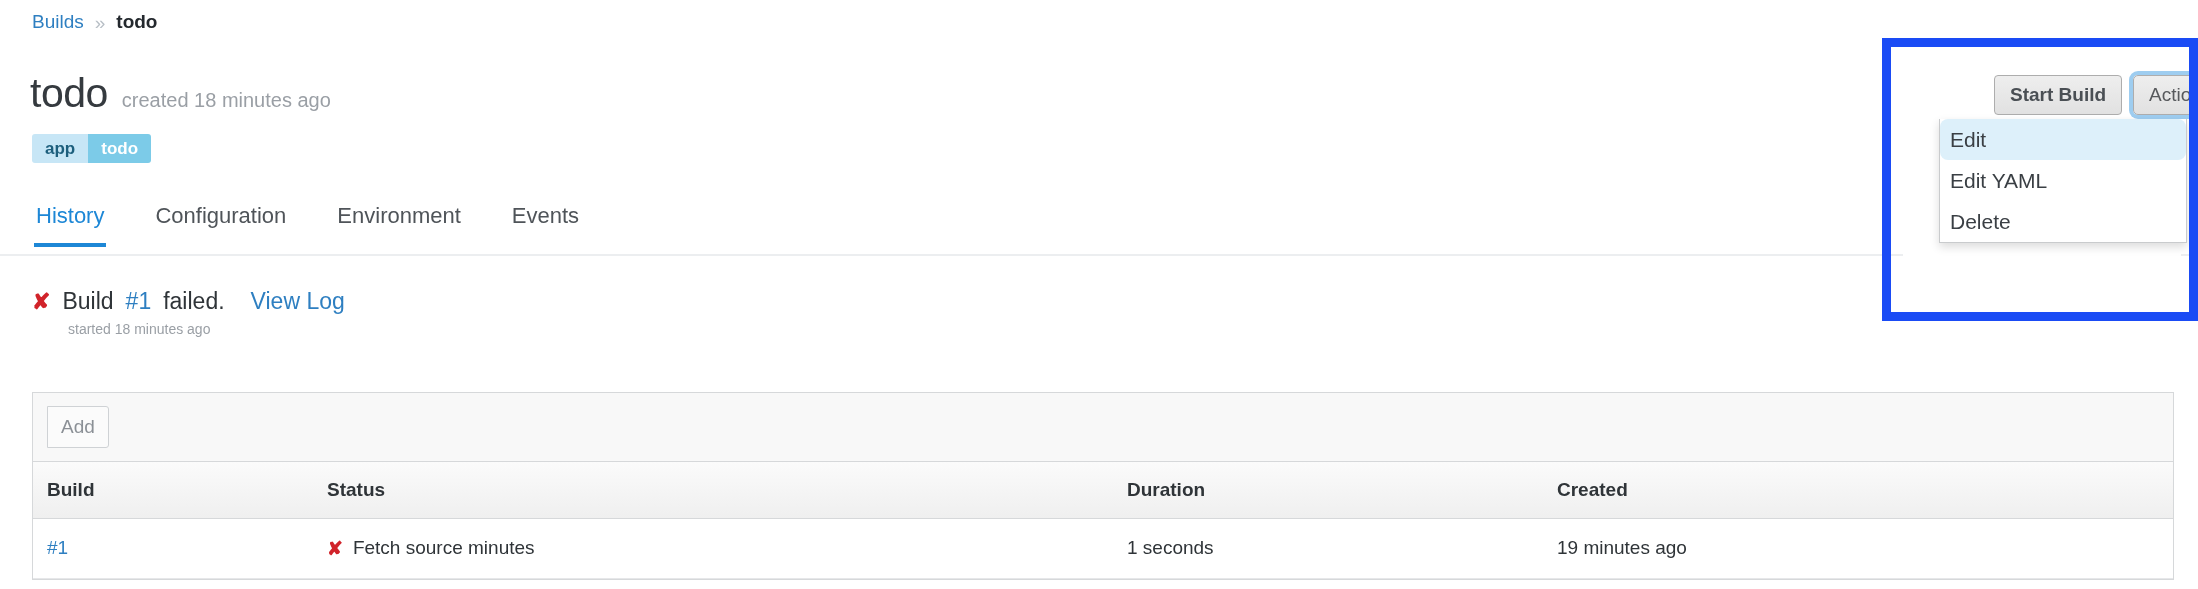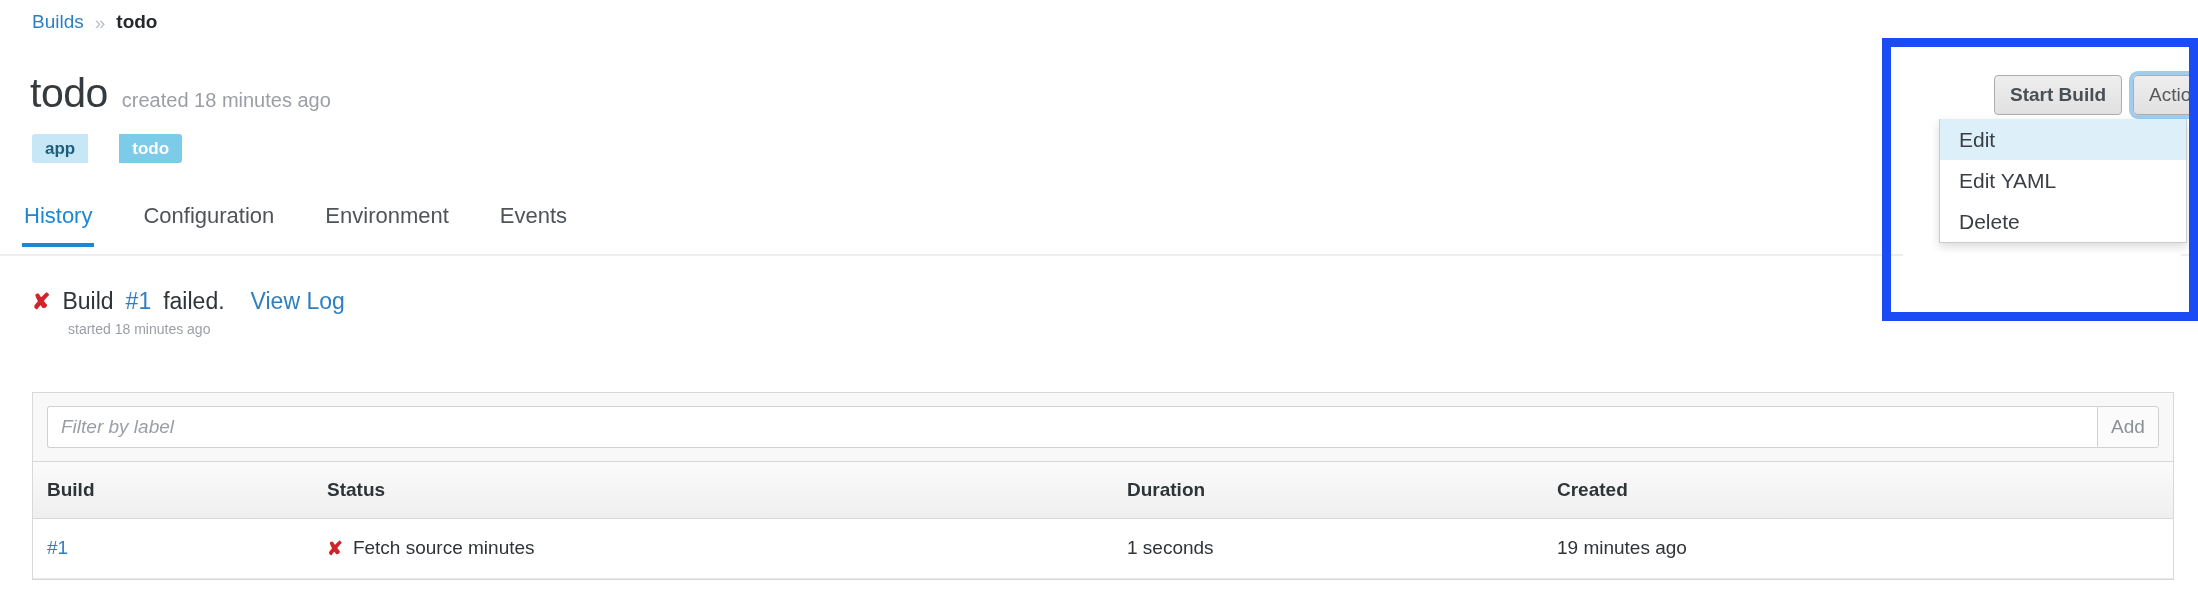--- a/index.html
+++ b/index.html
@@ -25,33 +25,33 @@
 
   
   .title-row {
     position: absolute; left: 30px; top: 70px;
     display: flex; align-items: baseline; gap: 14px;
   }
   .title-main { font-size: 41px; font-weight: 300; color: #353a3f; letter-spacing: -0.5px; }
   .title-sub  { font-size: 20px; color: #9a9fa5; }
 
   
-  .badges { position: absolute; left: 32px; top: 134px; display: flex; gap: 31px; }
+  .badges { position: absolute; left: 32px; top: 134px; display: flex; }
   .badge-key, .badge-val {
     height: 29px; display: flex; align-items: center;
     font-size: 17px; font-weight: 700; padding: 0 13px;
   }
   .badge-key { background: #c7e6f6; color: #1d5f7d; border-radius: 3px 0 0 3px; }
   .badge-val { background: #7ccbe8; color: #ffffff; border-radius: 0 3px 3px 0; }
 
   
   .tabs {
     position: absolute; left: 0; top: 203px; width: 2198px; height: 53px;
     border-bottom: 2px solid #eceef0;
-    display: flex; align-items: flex-start; padding-left: 22px; gap: 47px; text-align: center;
+    display: flex; align-items: flex-start; padding-left: 34px; gap: 47px; text-align: center;
   }
   .tab {
     font-size: 22px; color: #4f5459; padding: 0 2px 14px 2px;
     border-bottom: 4px solid transparent; margin-bottom: -3px;
     cursor: pointer; white-space: nowrap;
   }
   .tab.active { color: #1d87d6; border-bottom-color: #1d87d6; }
 
   
   .status-block { position: absolute; left: 32px; top: 288px; }
@@ -127,21 +127,21 @@
            border-right: 6px solid transparent; border-top: 7px solid #4a4f54; }
 
   .dropdown {
     position: absolute; left: 1939px; top: 119px;
     width: 248px; background: #ffffff;
     border: 1px solid #c9cbcd; border-top: none;
     box-shadow: 0 4px 9px rgba(0,0,0,0.14);
   }
   .dd-item {
     height: 41px; display: flex; align-items: center;
-    padding-left: 19px; font-size: 21px; color: #3a3f44; cursor: pointer;
+    padding-left: 10px; font-size: 21px; color: #3a3f44; cursor: pointer; border-radius: 8px;
   }
   .dd-item.active { background: #ddf0fa; }
 </style>
 </head>
 <body>
 
 <div class="page">
 
   <div class="breadcrumb">
     <a class="crumb-link" href="#">Builds</a>
@@ -172,21 +172,20 @@
       <span>Build</span>
       <span class="status-buildno">#1</span>
       <span>failed.</span>
       <span class="status-viewlog">View Log</span>
     </div>
     <div class="status-line2">started 18 minutes ago</div>
   </div>
 
   <div class="panel">
     <div class="panel-filterbar">
-      <input class="filter-input" type="text" placeholder="Filter by label" style="">
       <button class="filter-add-btn">Add</button>
     </div>
 
     <table class="builds">
       <thead>
         <tr>
           <th class="col-build">Build</th>
           <th class="col-status">Status</th>
           <th class="col-duration">Duration</th>
           <th class="col-created">Created</th>

